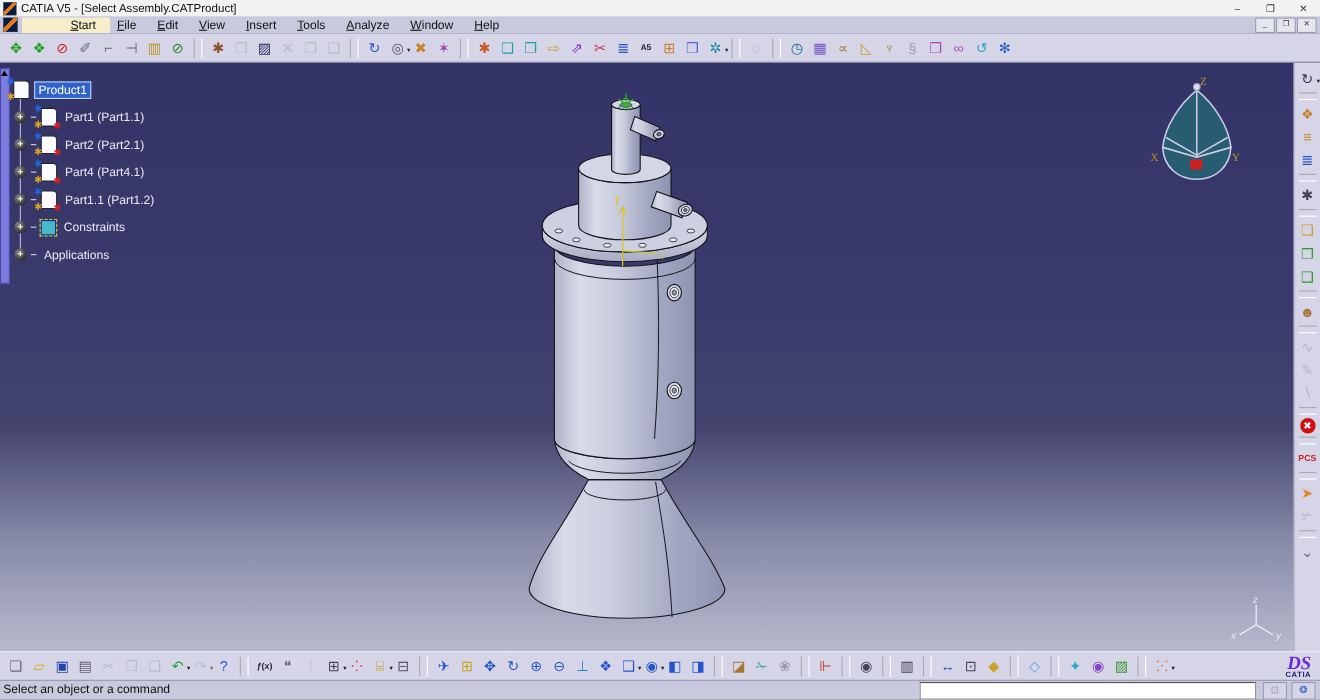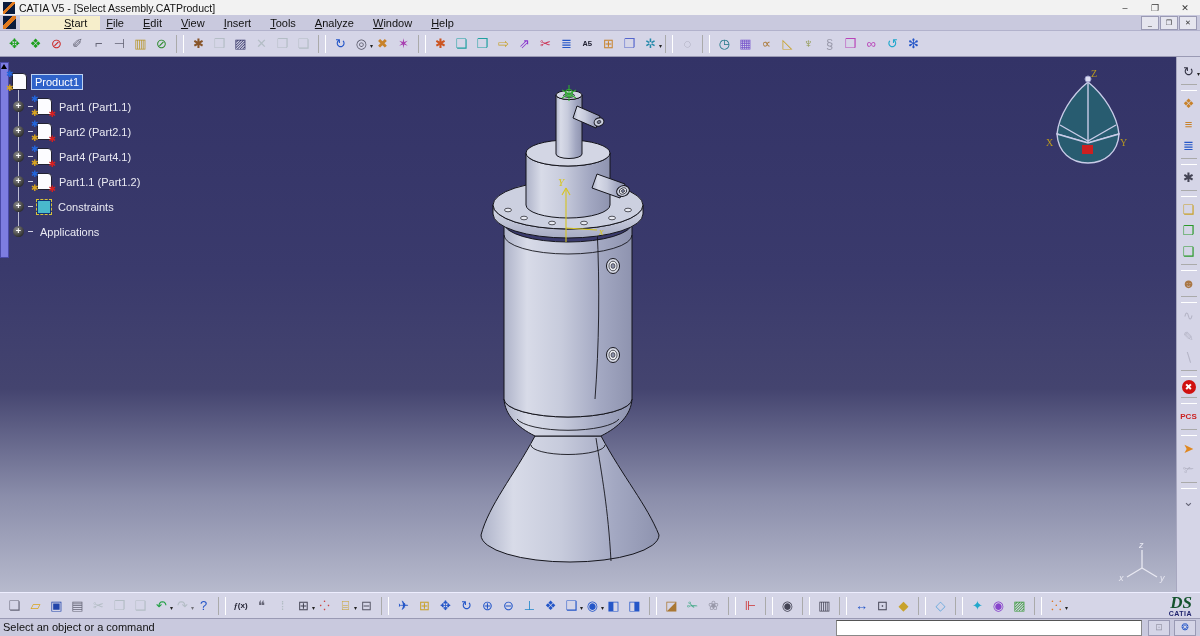--- a/index.html
+++ b/index.html
@@ -71,21 +71,21 @@
   
   .statusbar{position:absolute;left:0;top:618px;width:1200px;height:18px;background:#c9c9de;
     font-size:11px;color:#111;border-top:1px solid #9a9ab4;box-sizing:border-box;}
   .statusbar .msg{position:absolute;left:3px;top:2px;}
   .statusbar input{position:absolute;right:58px;top:1px;width:300px;height:12px;
     border:1px solid #888;border-top-color:#555;background:#fff;font-size:10px;}
   .statusbar .sbtn{position:absolute;top:1px;width:20px;height:14px;background:#d5d5e7;
     border:1px solid #9a9ab4;text-align:center;font-size:9px;line-height:13px;}
   
   .logo{position:absolute;right:8px;bottom:1px;text-align:right;line-height:1;}
-  .logo .ds{font:italic bold 17px "Liberation Serif",serif;color:#14532d;}
+  .logo .ds{font:italic bold 17px "Liberation Serif",serif;color:#6d28d9;}
   .logo .catia{display:block;font-size:7px;font-weight:bold;color:#20246e;letter-spacing:.5px;margin-top:-3px;}
 </style>
 </head>
 <body>
 
 <div class="screen">
 
   <div class="titlebar">
     <span class="appico"></span>
     <span>CATIA V5 - [Select Assembly.CATProduct]</span>

